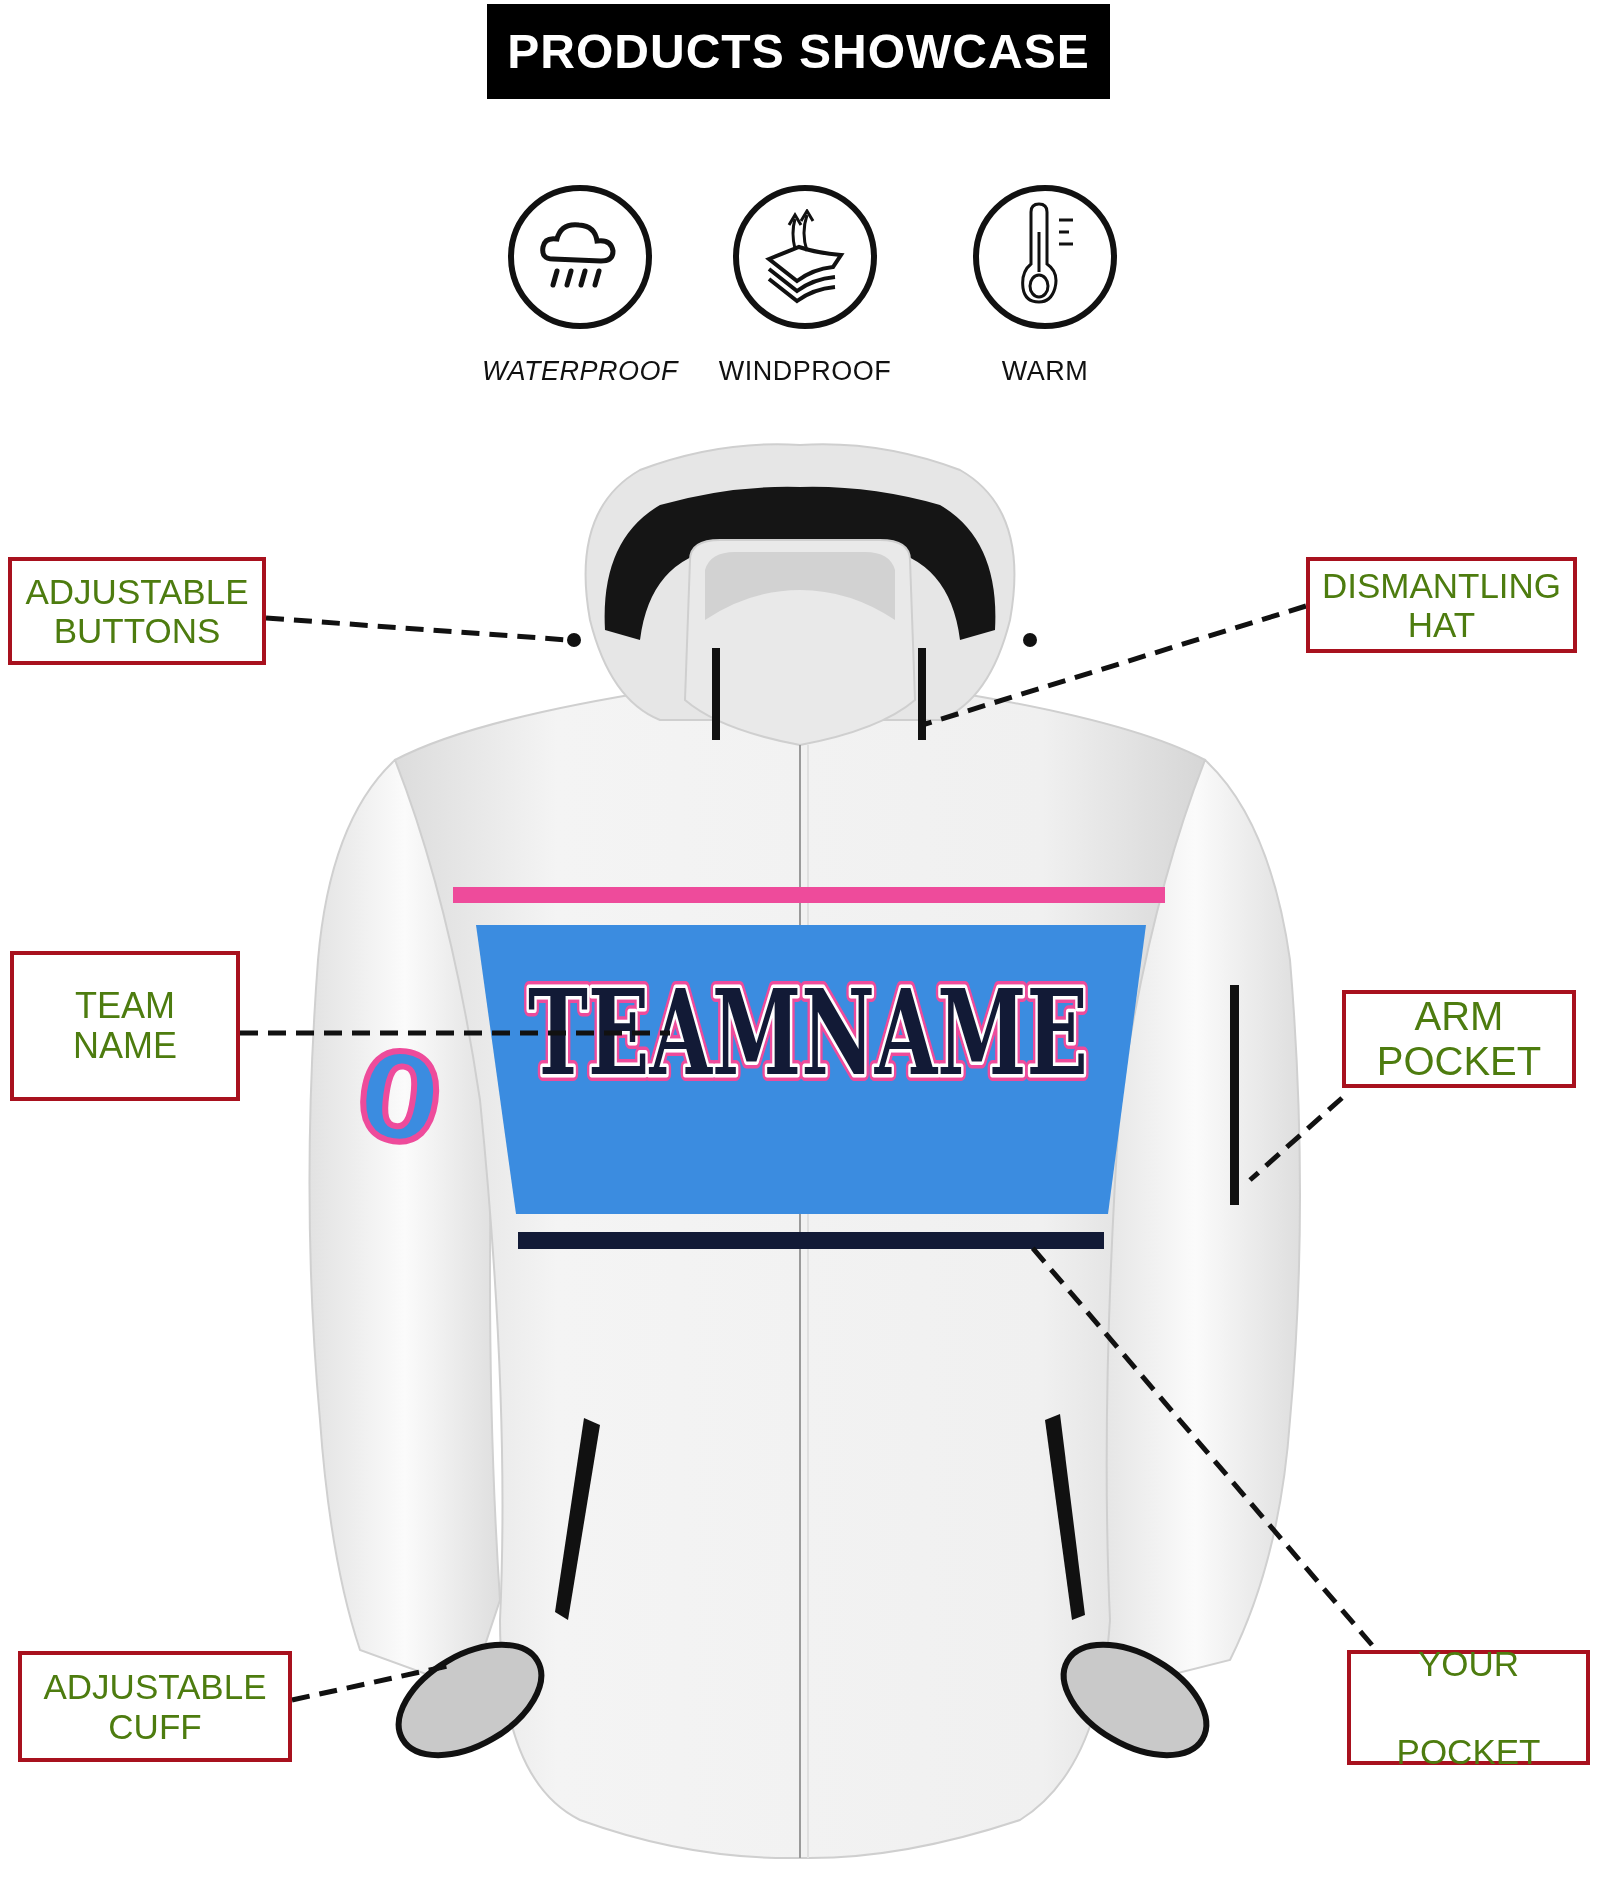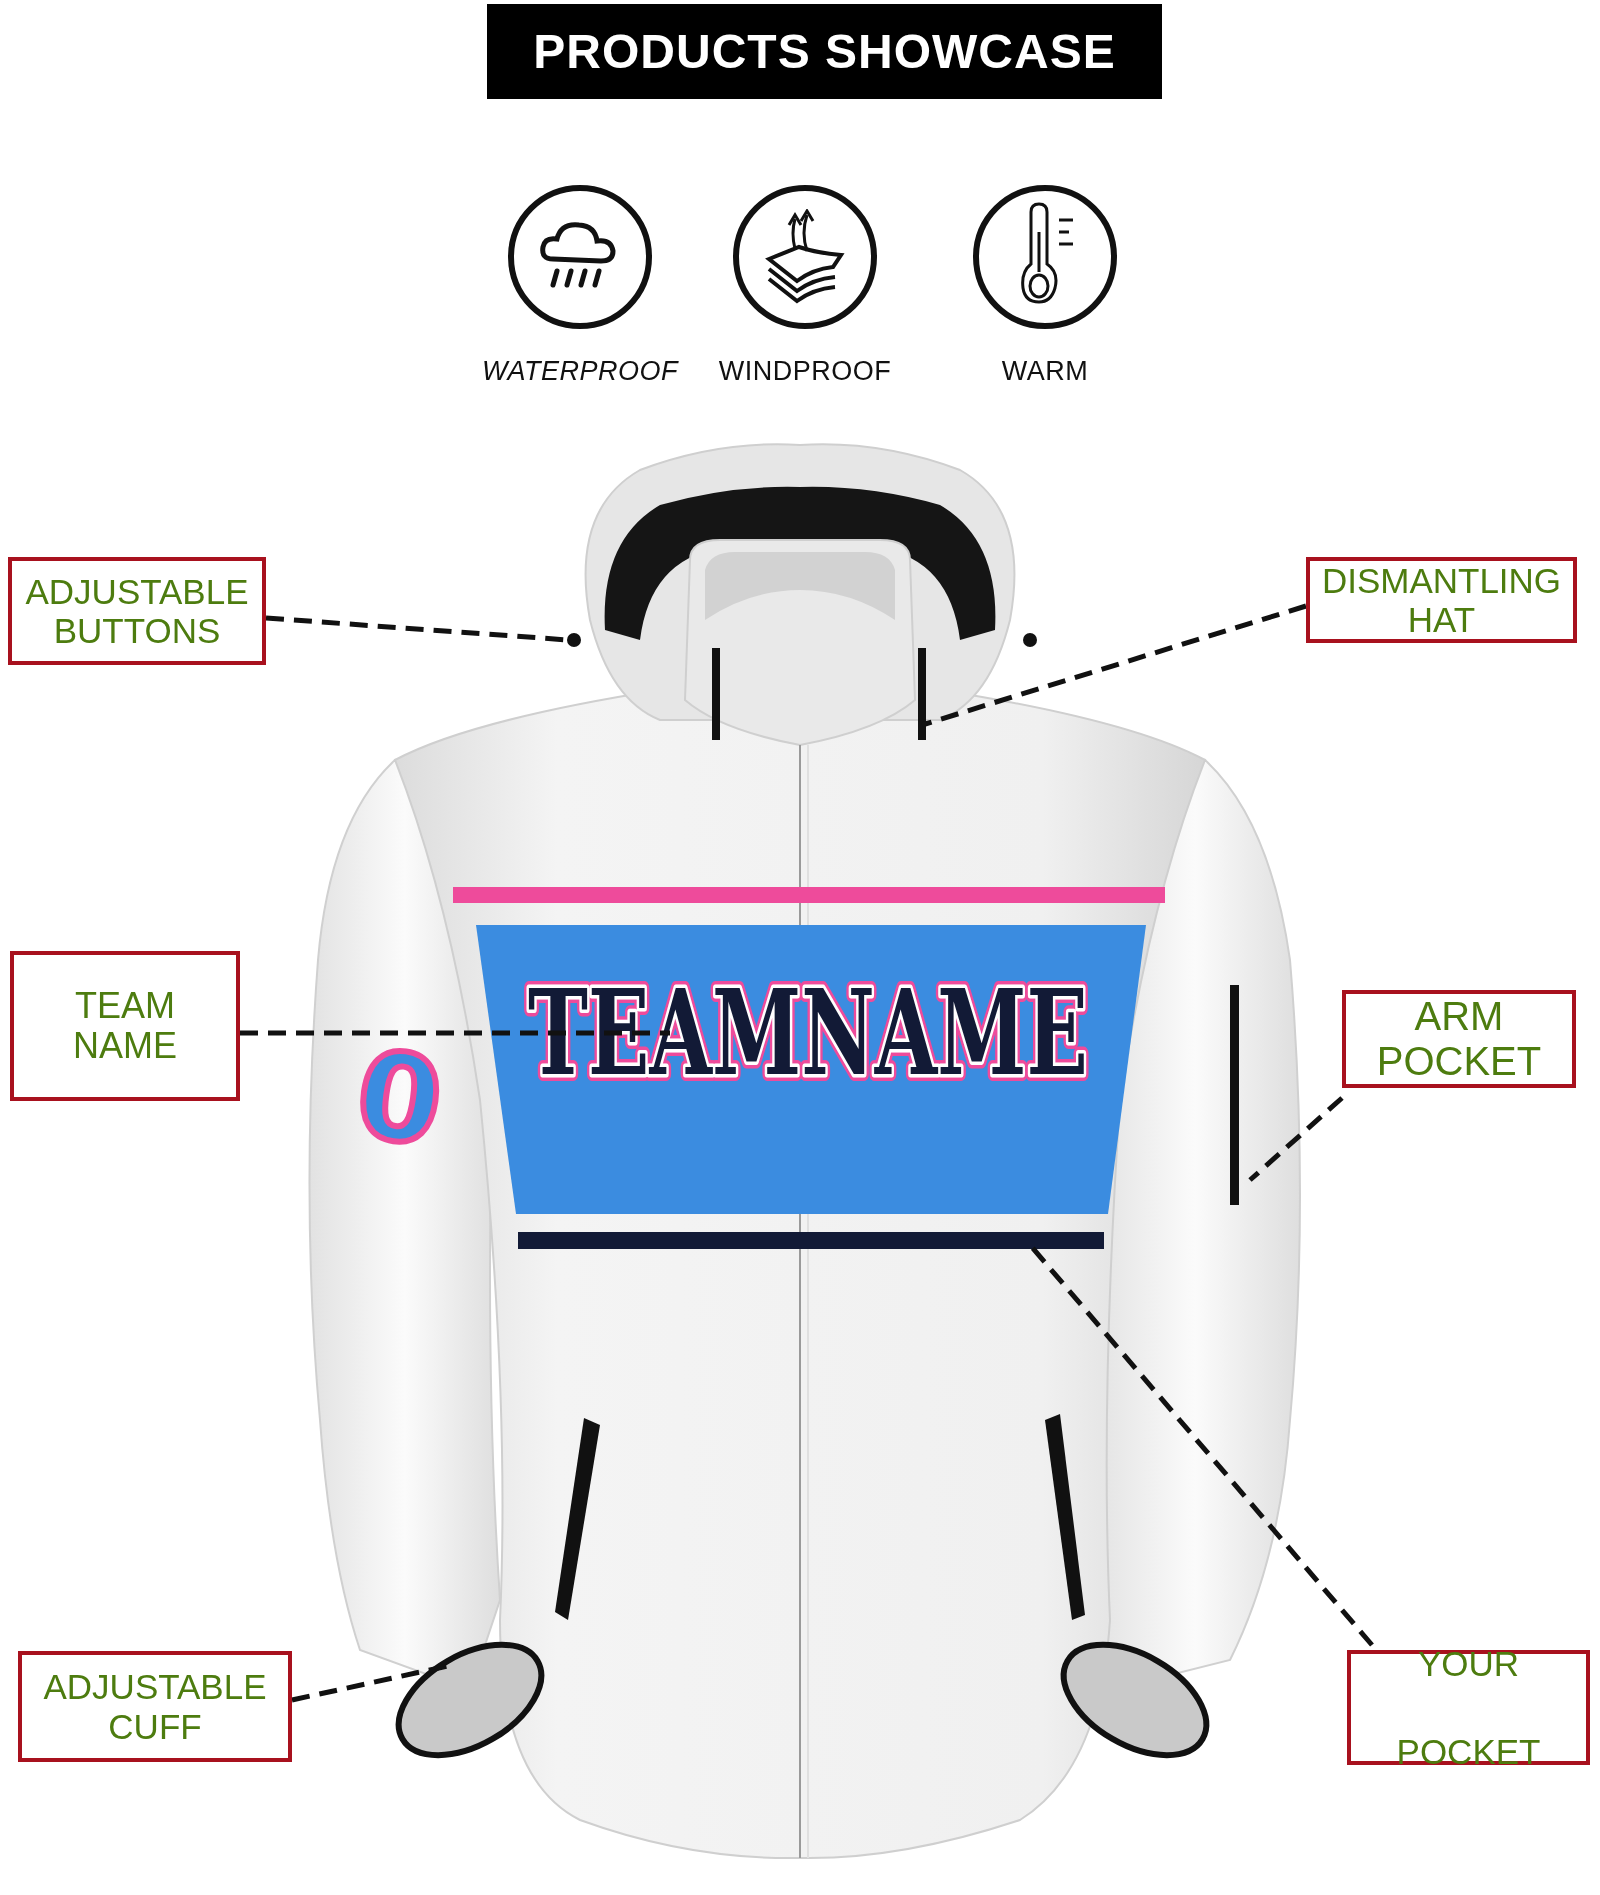--- a/index.html
+++ b/index.html
@@ -1,17 +1,17 @@
 <!DOCTYPE html>
 <html><head>
 <meta charset="utf-8">
 <style>
   html,body{margin:0;padding:0;}
   body{width:1600px;height:1895px;background:#ffffff;position:relative;overflow:hidden;font-family:"Liberation Sans","DejaVu Sans",sans-serif;}
-  .title-bar{position:absolute;left:487px;top:4px;width:675px;height:95px;background:#000;display:flex;align-items:center;justify-content:center;}
+  .title-bar{position:absolute;left:487px;top:4px;width:623px;height:95px;background:#000;display:flex;align-items:center;justify-content:center;}
   .title-bar span{color:#fff;font-weight:bold;font-size:48px;letter-spacing:1px;}
   .feature{position:absolute;top:185px;width:200px;display:flex;flex-direction:column;align-items:center;}
   .feature .circle{width:144px;height:144px;border:6px solid #111;border-radius:50%;box-sizing:border-box;display:flex;align-items:center;justify-content:center;background:#fff;}
   .feature .label{margin-top:27px;font-size:27px;color:#111;letter-spacing:0.5px;}
   .callout{position:absolute;border:4px solid #a8111e;background:#fff;box-sizing:border-box;display:flex;flex-direction:column;align-items:center;justify-content:center;color:#4d7c0f;line-height:1.12;text-align:center;}
   .callout span{display:block;}
   svg.overlay{position:absolute;left:0;top:0;}
 </style>
 </head>
 <body>
@@ -127,21 +127,21 @@
     <line x1="292" y1="1700" x2="448" y2="1666"></line>
     <line x1="1372" y1="1645" x2="1030" y2="1245"></line>
   </g>
 </svg>
 
 <div class="callout" style="left:8px;top:557px;width:258px;height:108px;font-size:35px;">
   <span>ADJUSTABLE</span>
   <span>BUTTONS</span>
 </div>
 
-<div class="callout" style="left:1306px;top:557px;width:271px;height:86px;font-size:35px;">
+<div class="callout" style="left:1306px;top:557px;width:271px;height:96px;font-size:35px;">
   <span>DISMANTLING</span>
   <span>HAT</span>
 </div>
 
 <div class="callout" style="left:10px;top:951px;width:230px;height:150px;font-size:36px;">
   <span>TEAM</span>
   <span>NAME</span>
 </div>
 
 <div class="callout" style="left:1342px;top:990px;width:234px;height:98px;font-size:40px;">

